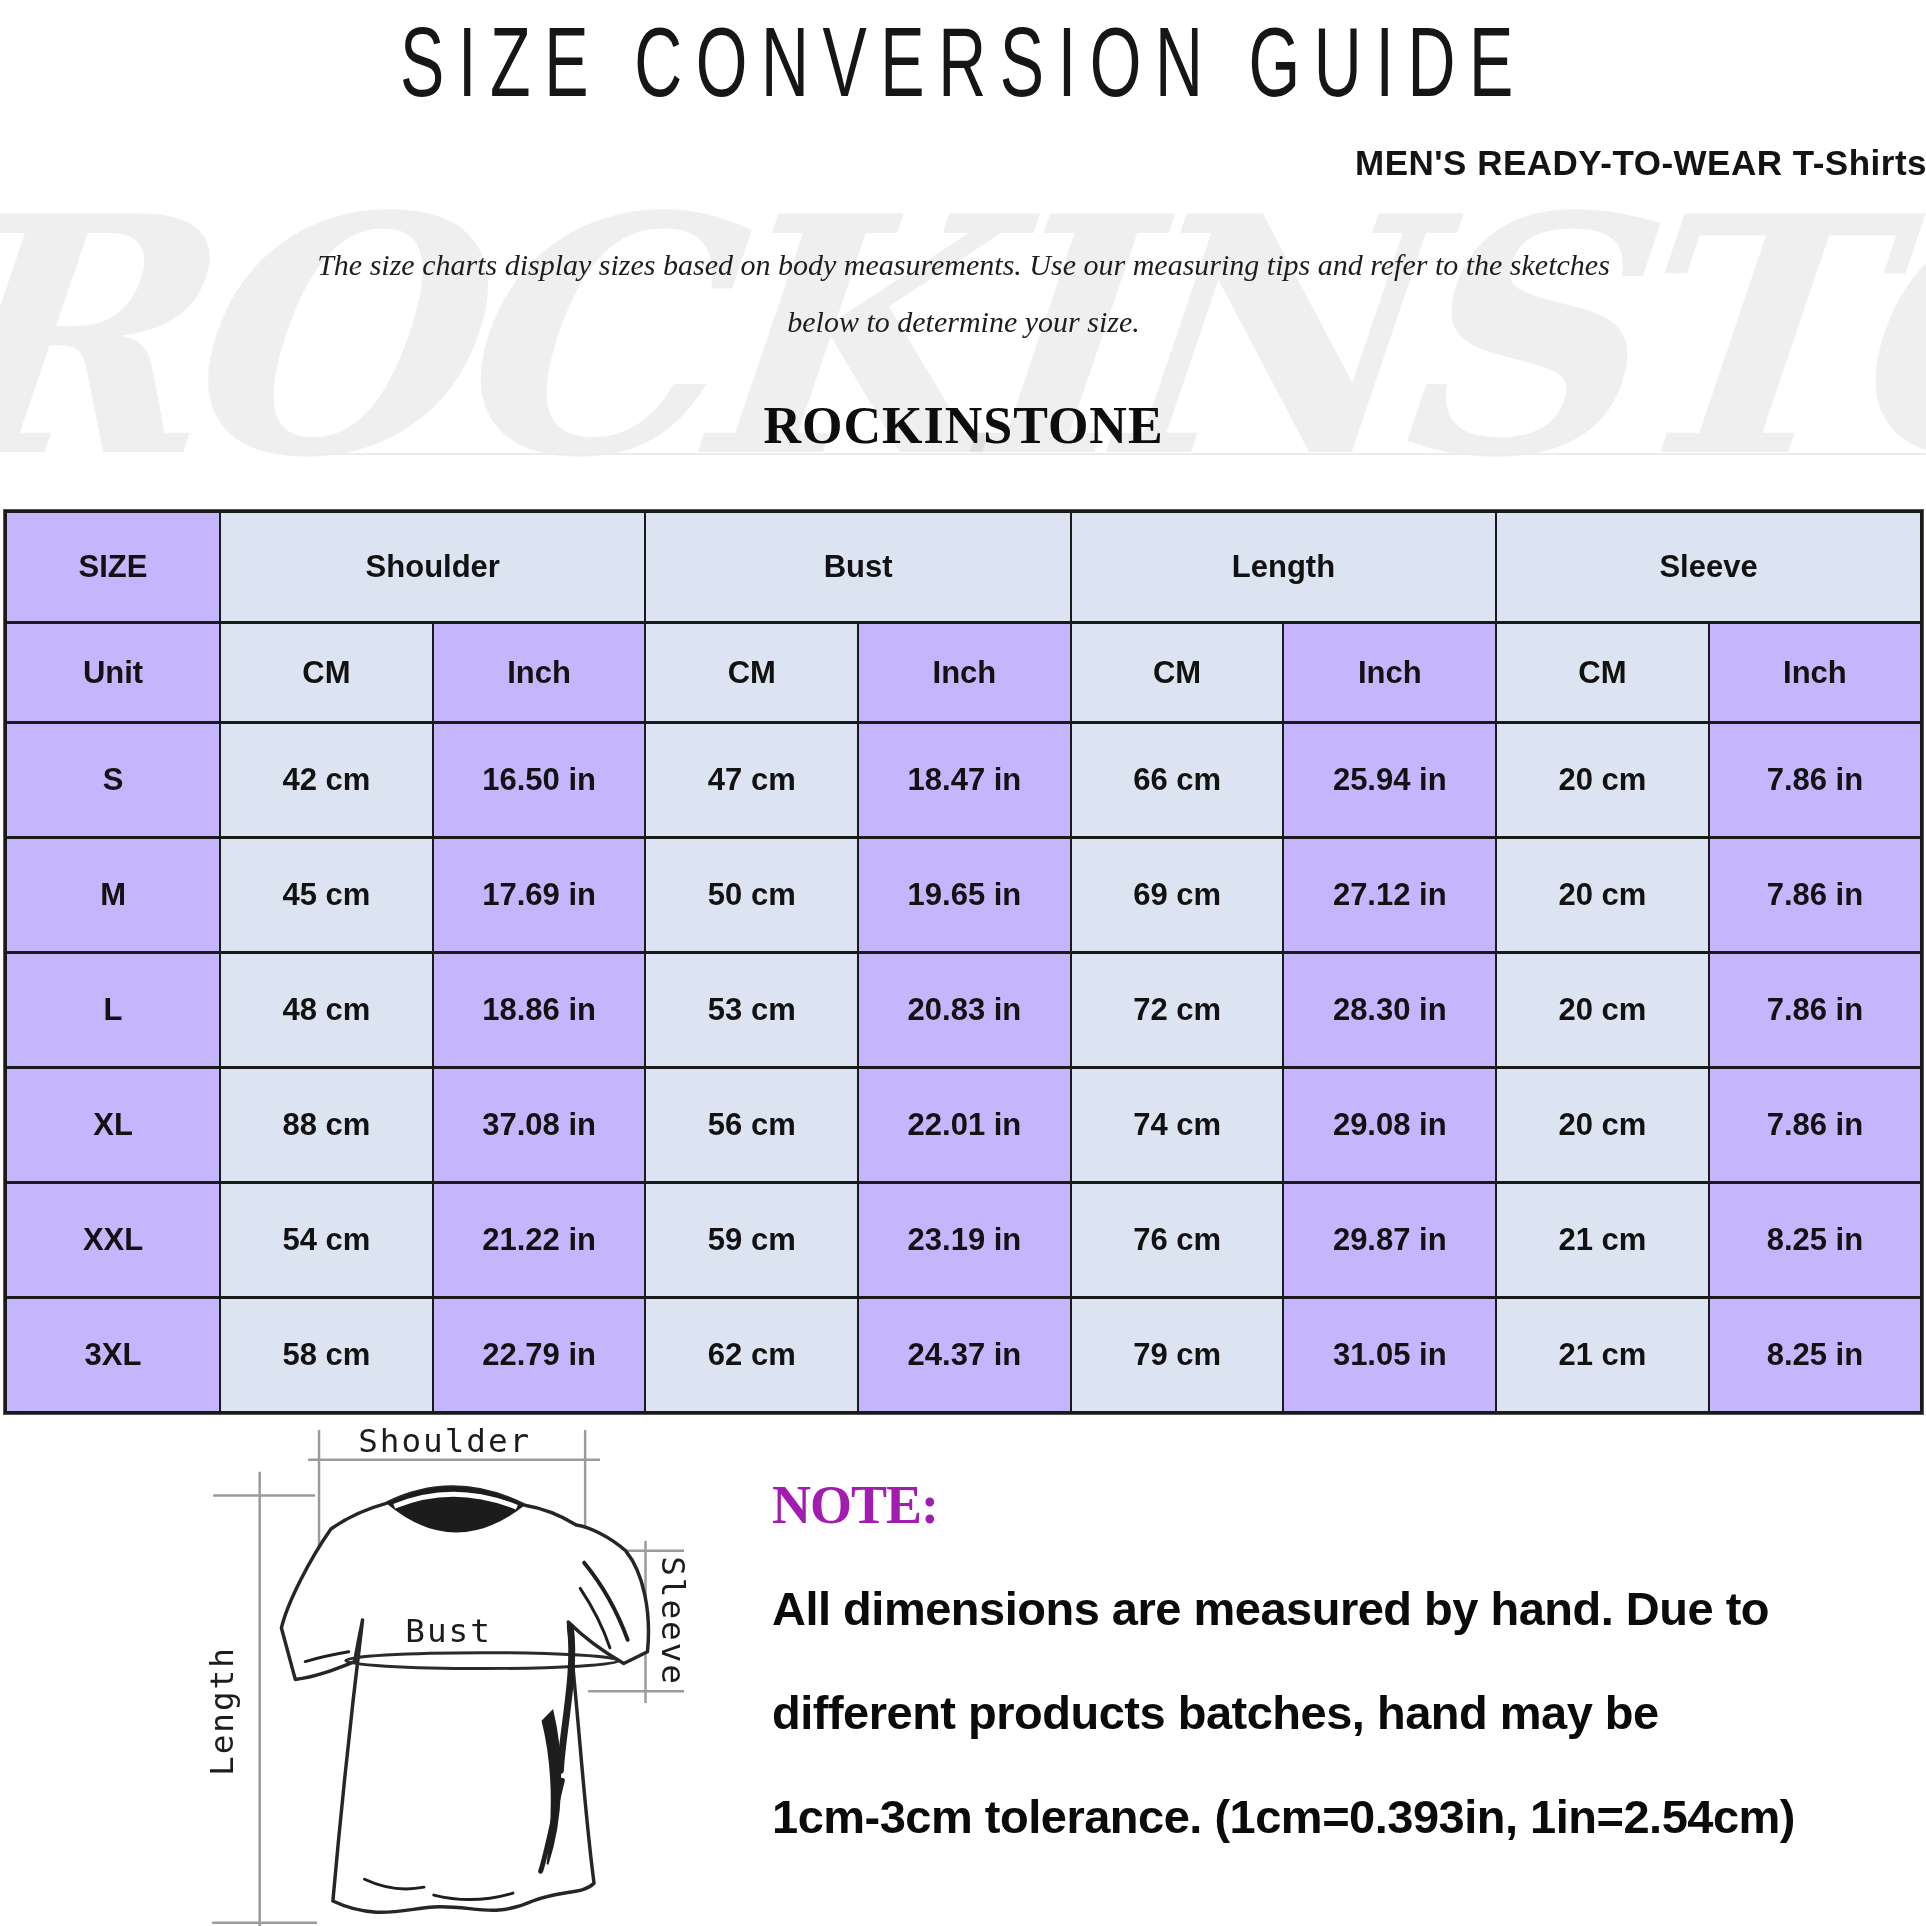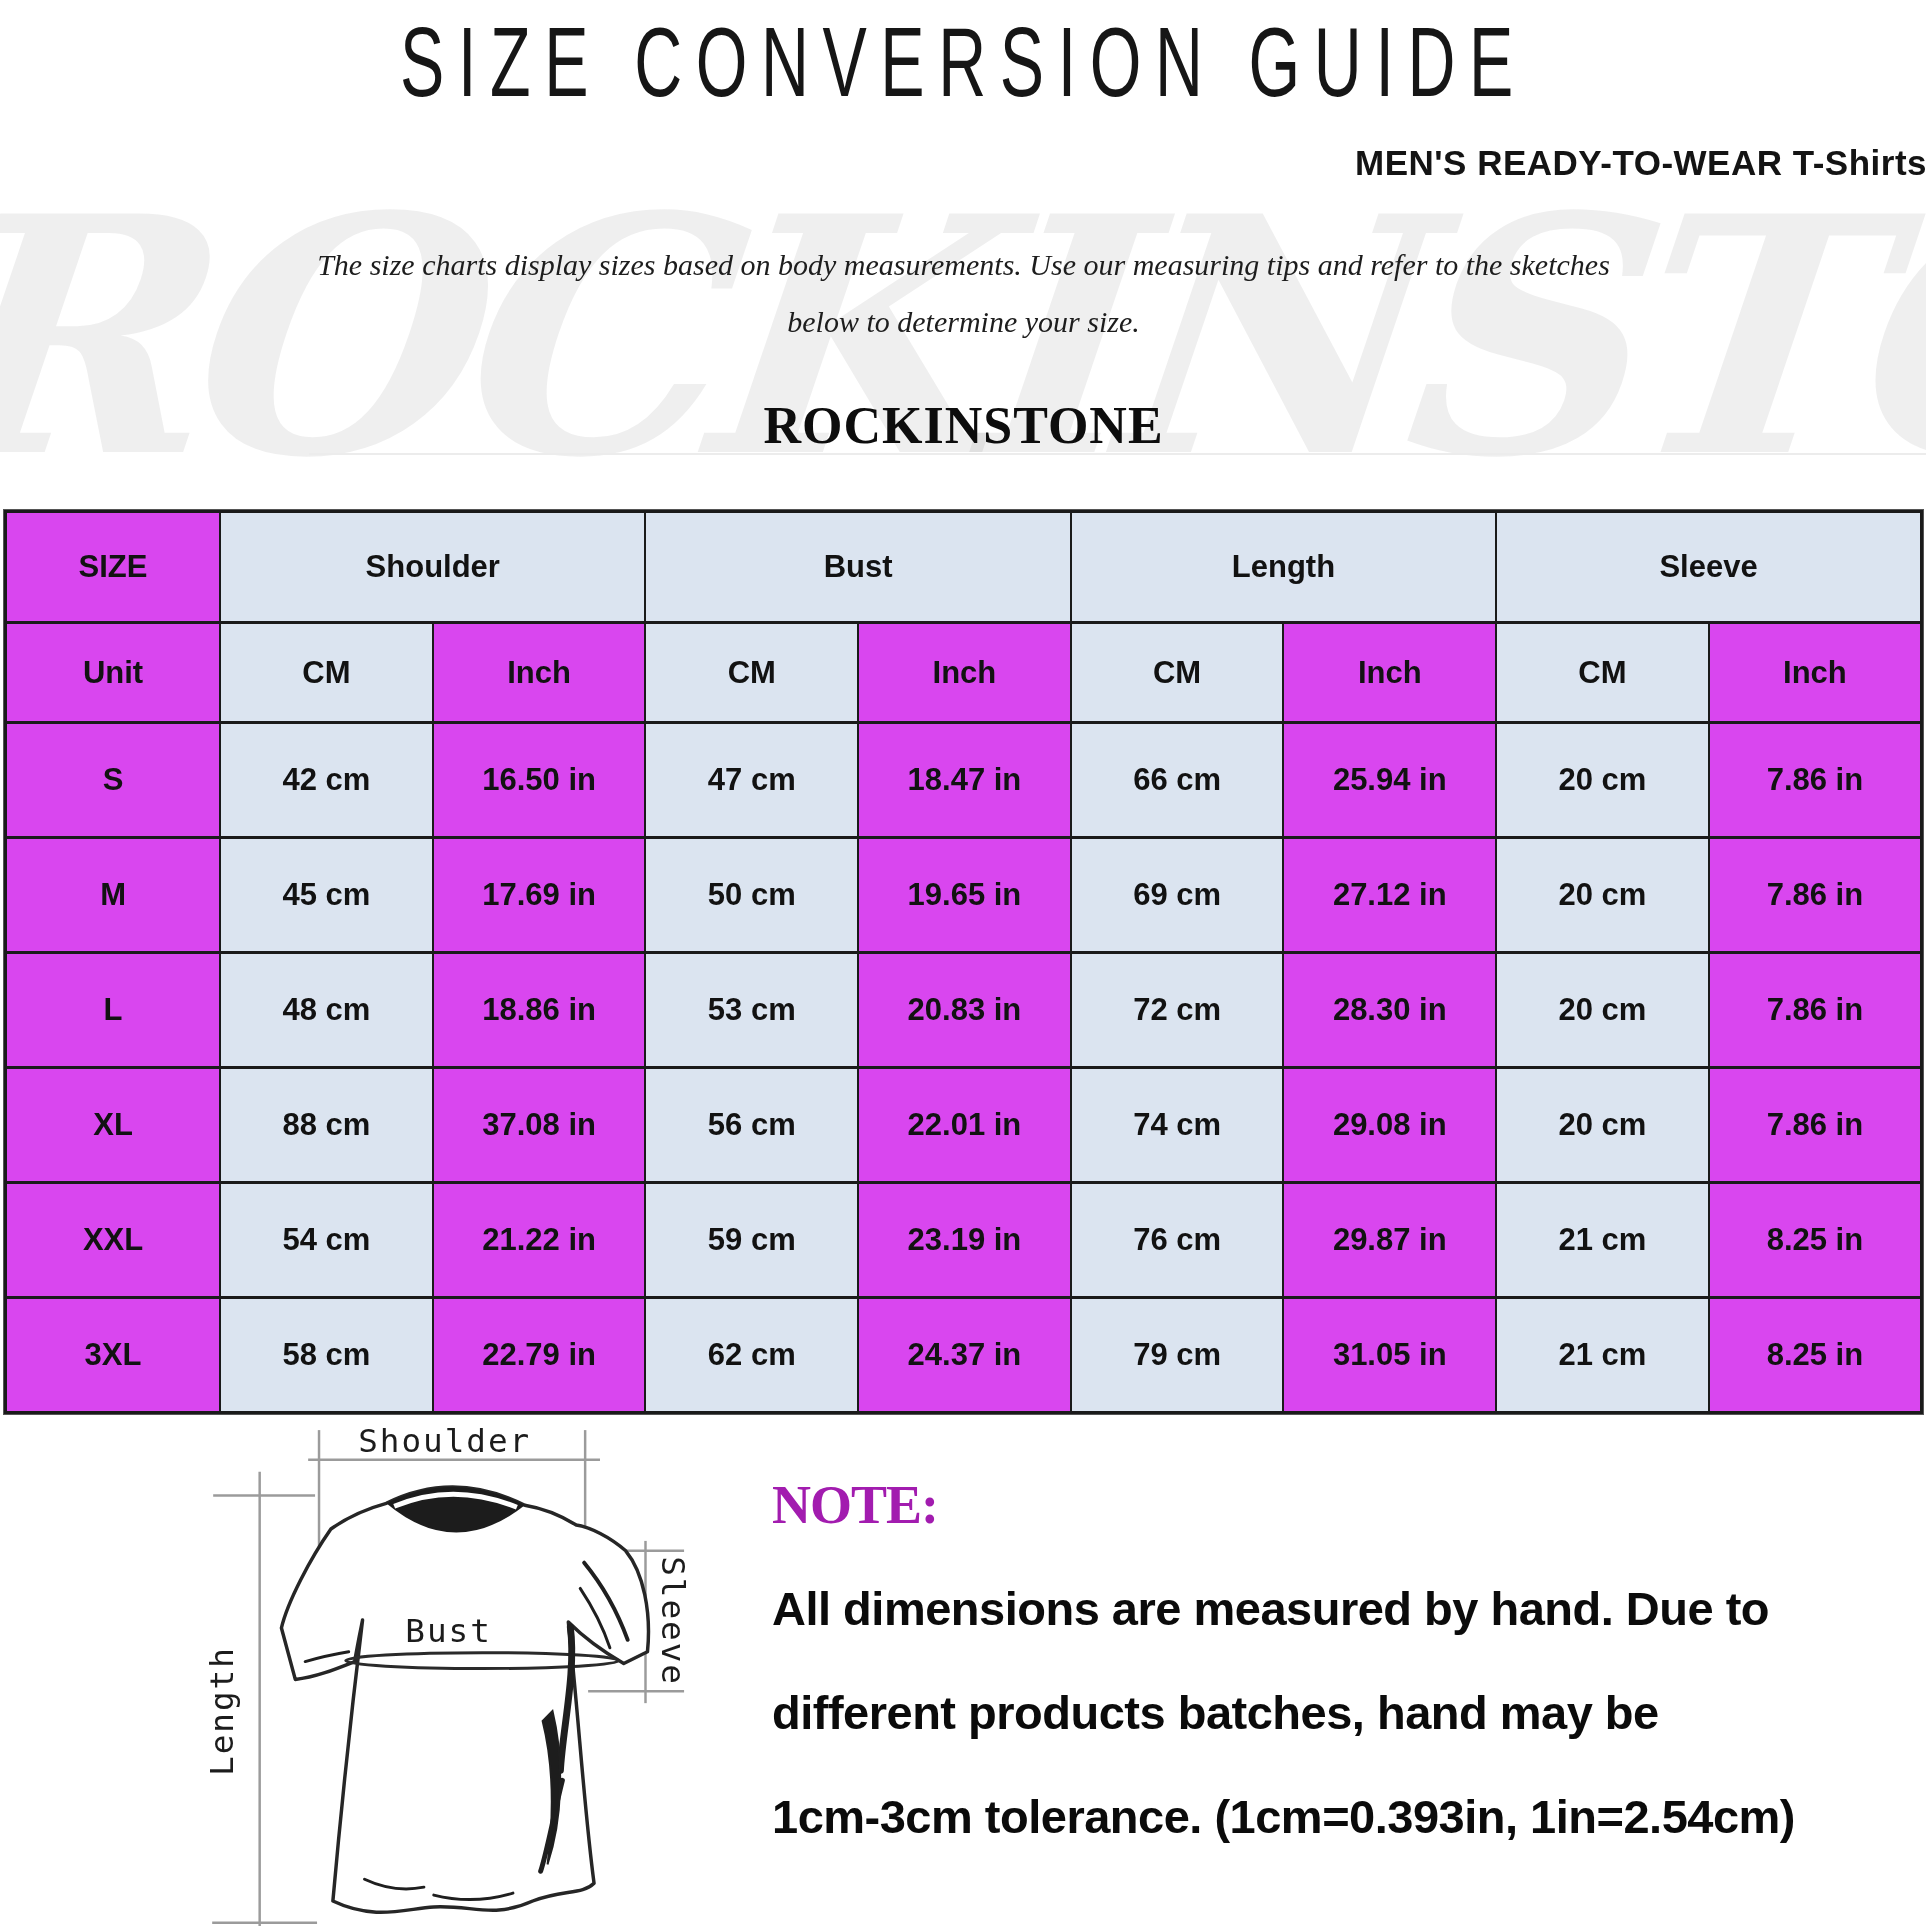--- a/index.html
+++ b/index.html
@@ -53,21 +53,21 @@
     border:2px solid #1a1a1a;border-top-width:3px;border-bottom-width:3px;
     text-align:center;vertical-align:middle;
     font-size:31px;font-weight:bold;color:#121212;
     padding:0;
   }
   table.size-chart{border:3px solid #1a1a1a;box-shadow:0 0 0 1px #555;}
   tr.hdr{height:111px;}
   tr.unit{height:100px;}
   tr.data{height:115px;}
   .fill{background:var(--accent,#dbe4f0);}
-  .plain{background:#d946ef;}
+  .plain{background:#c4b5fd;}
   
   .diagram{position:absolute;top:1414px;left:137px;width:554px;height:513px;}
   .diagram text{
     font-family:"DejaVu Sans Mono",monospace;font-size:33px;fill:#1c1c1c;
     letter-spacing:2px;
   }
   
   .note{position:absolute;top:1453px;left:772px;width:1148px;}
   .note-heading{
     font-size:54px;font-weight:bold;line-height:104px;color:#a21caf;

